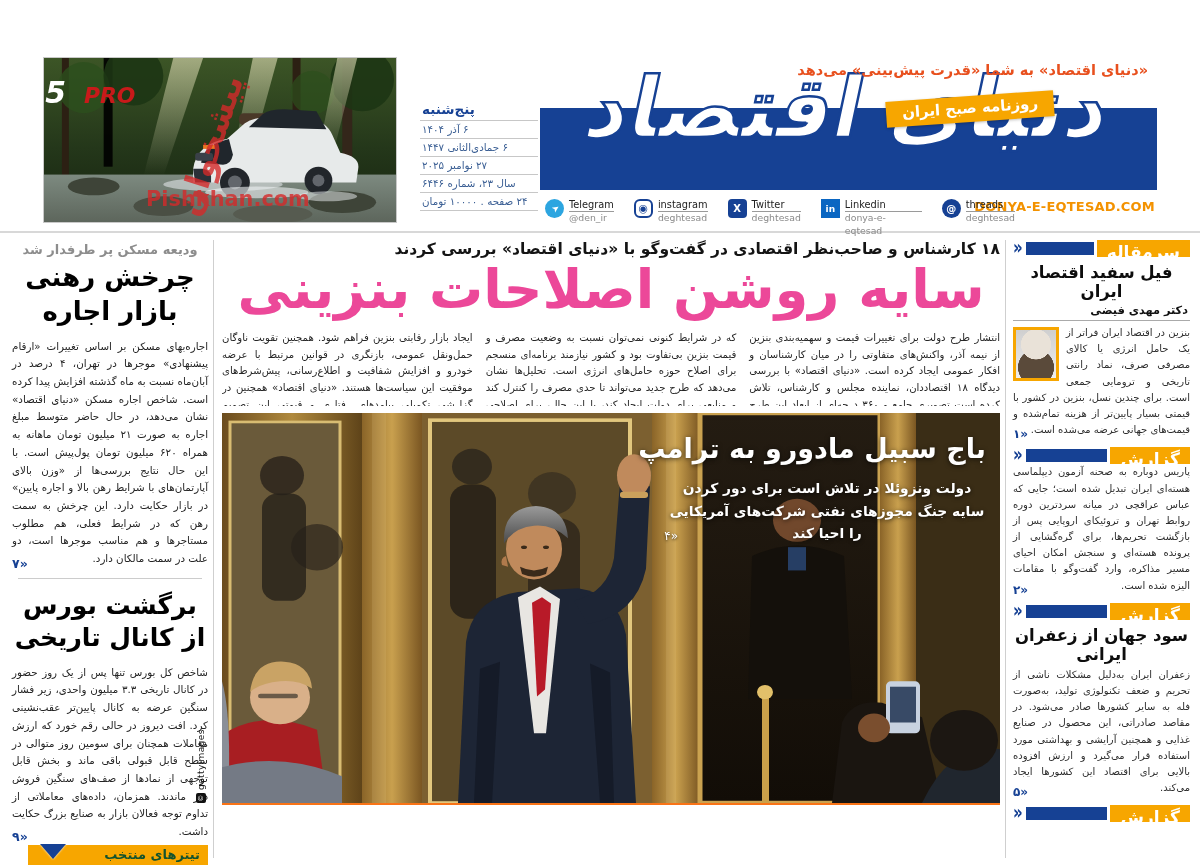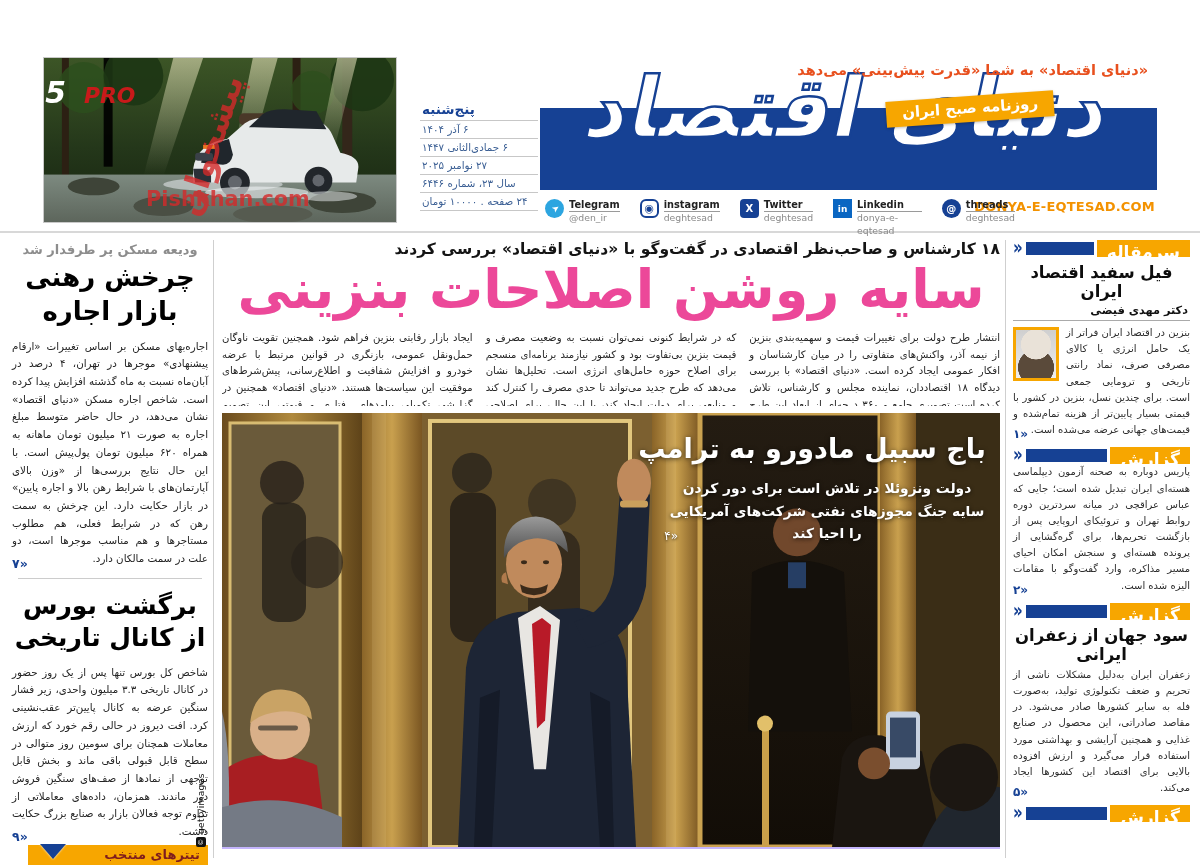--- a/index.html
+++ b/index.html
@@ -31,47 +31,47 @@
   .dl.day { color:#164194; font-weight:bold; font-size:13.5px; }
   .social { position:absolute; left:545px; top:199px; width:470px; display:flex; direction:ltr; gap:20px; z-index:3; }
   .si { display:flex; gap:5px; cursor:pointer; }
   .si-icon { width:19px; height:19px; border-radius:50%; display:flex; align-items:center; justify-content:center;
     font-size:10px; font-weight:bold; color:#fff; flex:0 0 auto; }
   .si-icon.tg { background:#2ca5e0; } .si-icon.tg span{ transform:rotate(-35deg) translateX(1px); font-size:9px;}
   .si-icon.ig { background:#fff; border:2px solid #164194; border-radius:6px; color:#164194; font-size:11px; }
   .si-icon.tw { background:#164194; border-radius:4px; }
   .si-icon.li { background:#0a66c2; border-radius:0; font-size:9px; }
   .si-icon.th { background:#164194; }
-  .si-name { font-size:9.8px; font-weight:bold; color:#222; border-bottom:1px solid #9a9a9a; line-height:1.25; }
+  .si-name { font-size:9.8px; font-weight:normal; color:#222; border-bottom:1px solid #9a9a9a; line-height:1.25; }
   .si-handle { font-size:9.3px; color:#8a8a8a; line-height:1.35; }
 
   
   .colL { position:absolute; left:12px; top:242px; width:196px; }
   .l-kicker { color:#8d8d8d; font-size:13px; font-weight:bold; text-align:center; }
   .l-title { font-size:26px; font-weight:bold; color:#000; text-align:center; line-height:1.3; margin:4px 0 9px; cursor:pointer; }
   .l-title.t2 { font-size:25px; }
   .l-body { font-size:10.3px; line-height:1.72; text-align:justify; color:#232323; }
   .ref { float:left; color:#164194; font-weight:bold; font-size:12.5px; margin-top:3px; }
   .l-sep { border-top:1px solid #ccc; margin:10px 6px 11px; }
 
   
   .hl-header { display:flex; align-items:center; background:#f7a600; height:20px; margin:4px 0 6px; position:relative; }
-  .hl-header-label { flex:1; text-align:right; padding-right:8px; color:#7f1d1d; font-size:13px; font-weight:bold; }
+  .hl-header-label { flex:1; text-align:right; padding-right:8px; color:#14532d; font-size:13px; font-weight:bold; }
   .hl-chevron { position:absolute; left:12px; top:-1px; width:0; height:0;
     border-left:13px solid transparent; border-right:13px solid transparent; border-top:15px solid #164194;
     filter:drop-shadow(0 0 1px #fff); }
 
   
   .colC { position:absolute; left:222px; top:240px; width:778px; }
   .c-kicker { text-align:right; font-size:15.5px; font-weight:bold; color:#141414; }
   .c-head { text-align:center; font-size:54px; font-weight:bold; color:#ec4899; line-height:1.2; white-space:nowrap; margin:0 0 7px; cursor:pointer; }
   .lead-cols { display:flex; gap:13px; height:76px; overflow:hidden; margin-bottom:7px; }
   .lead-col { flex:1; font-size:10.1px; line-height:1.66; text-align:justify; color:#262626; }
 
-  .photo { position:relative; width:778px; height:436px; border-bottom:2px solid #c4b5fd; background:#3a2c18; }
+  .photo { position:relative; width:778px; height:392px; border-bottom:2px solid #f97316; background:#3a2c18; }
   .photo svg { position:absolute; inset:0; width:100%; height:100%; }
   .ph-title { position:absolute; top:20px; right:14px; color:#fff; font-size:27px; font-weight:bold;
     text-shadow:0 1px 5px rgba(0,0,0,.65); }
   .ph-sub { position:absolute; top:64px; right:12px; width:322px; color:#fff; font-size:13.8px; font-weight:bold;
     text-align:center; line-height:1.65; text-shadow:0 1px 4px rgba(0,0,0,.7); }
   .ph-ref { position:absolute; top:116px; right:322px; color:#fff; font-size:12px; text-shadow:0 1px 3px rgba(0,0,0,.8); }
   .credit { position:absolute; left:-16px; bottom:0; transform:rotate(-90deg); transform-origin:left bottom;
     direction:ltr; font-size:9px; color:#111; letter-spacing:.4px; display:flex; gap:3px; align-items:center; }
   .credit .cam { background:#111; color:#fff; width:10px; height:10px; border-radius:2px; display:inline-flex;
     align-items:center; justify-content:center; font-size:7px; }

